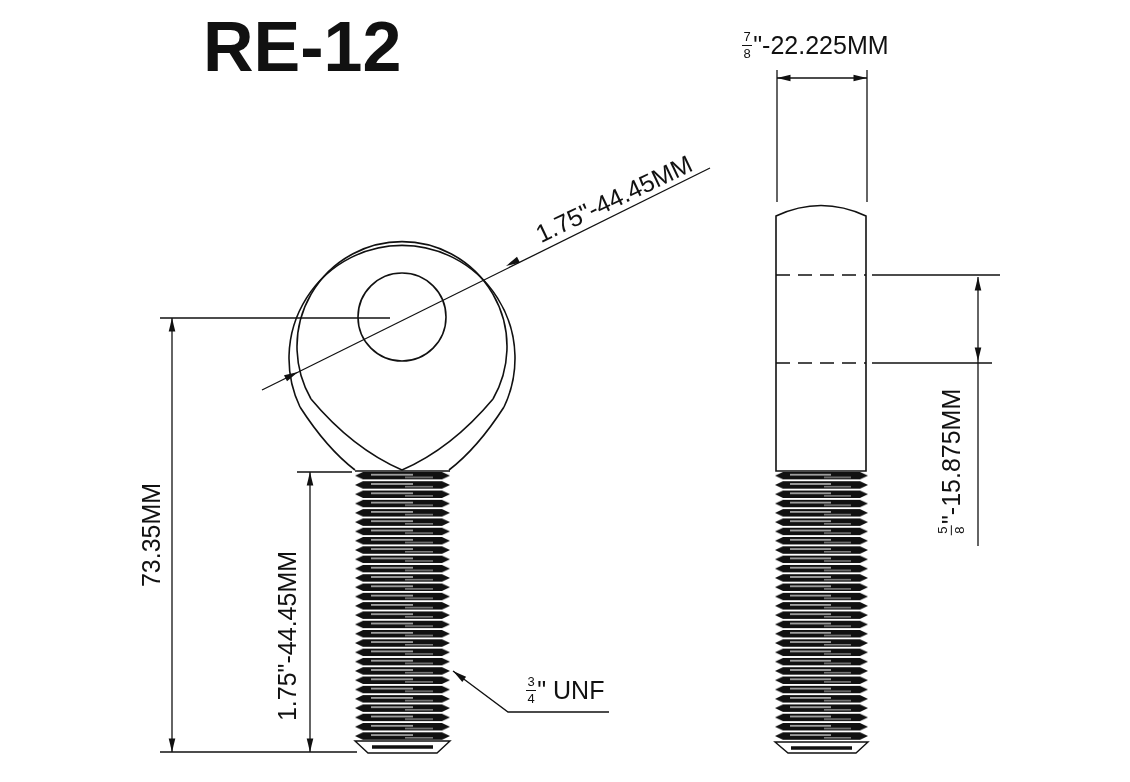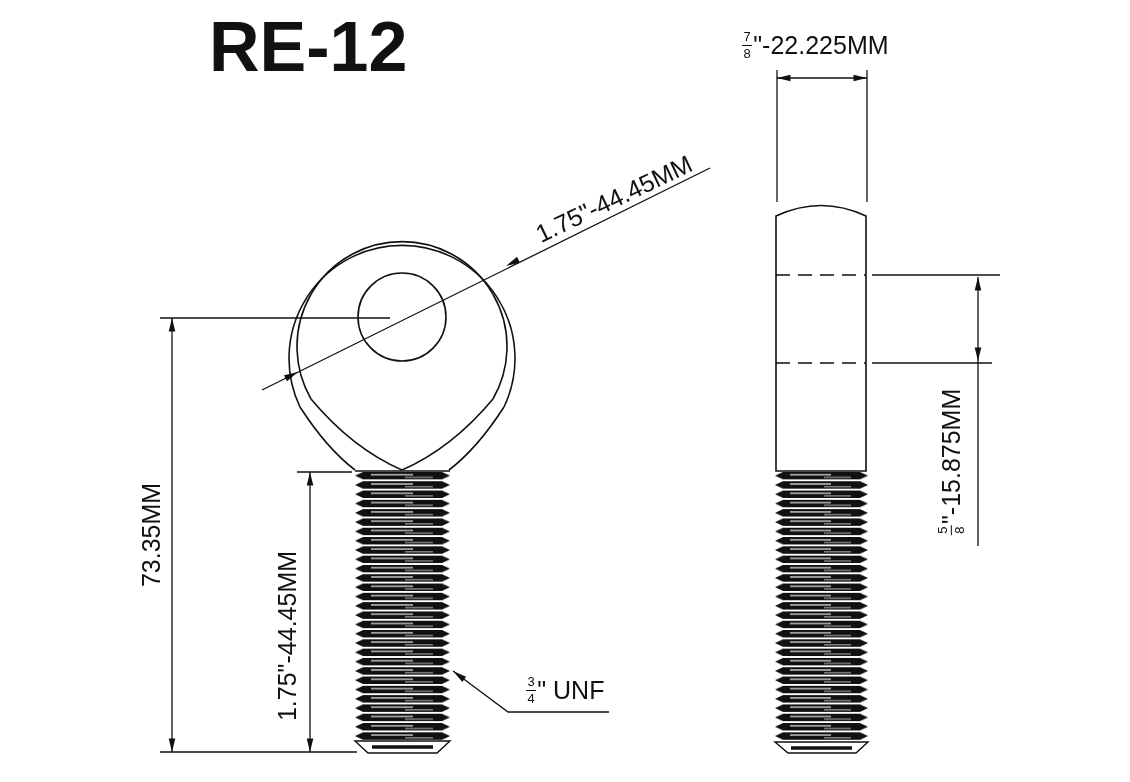--- a/index.html
+++ b/index.html
@@ -104,21 +104,21 @@
 
       <line x1="262" y1="390" x2="710" y2="168"></line>
       <polygon points="298,372 287,381.2 284,375.2" fill="#111" stroke="none"></polygon>
       <polygon points="506,266 520,262.8 517,256.8" fill="#111" stroke="none"></polygon>
 
       <path d="M 453,671 L 508,712 L 609,712"></path>
       <polygon points="453,671 466.1,676.8 462.3,682" fill="#111" stroke="none"></polygon>
     </g>
   </svg>
 
-  <div class="lbl title" style="left:209px;top:12px;position:absolute;">RE-12</div>
+  <div class="lbl title" style="left:203px;top:12px;position:absolute;">RE-12</div>
 
   <div class="lbl" style="left:742px;top:30px;">
     <span class="frac">
       <span class="num">7</span>
       <span class="den">8</span>
     </span>
     <span>"-22.225MM</span>
   </div>
 
   <div class="lbl diag" style="left:614px;top:199px;">1.75"-44.45MM</div>

